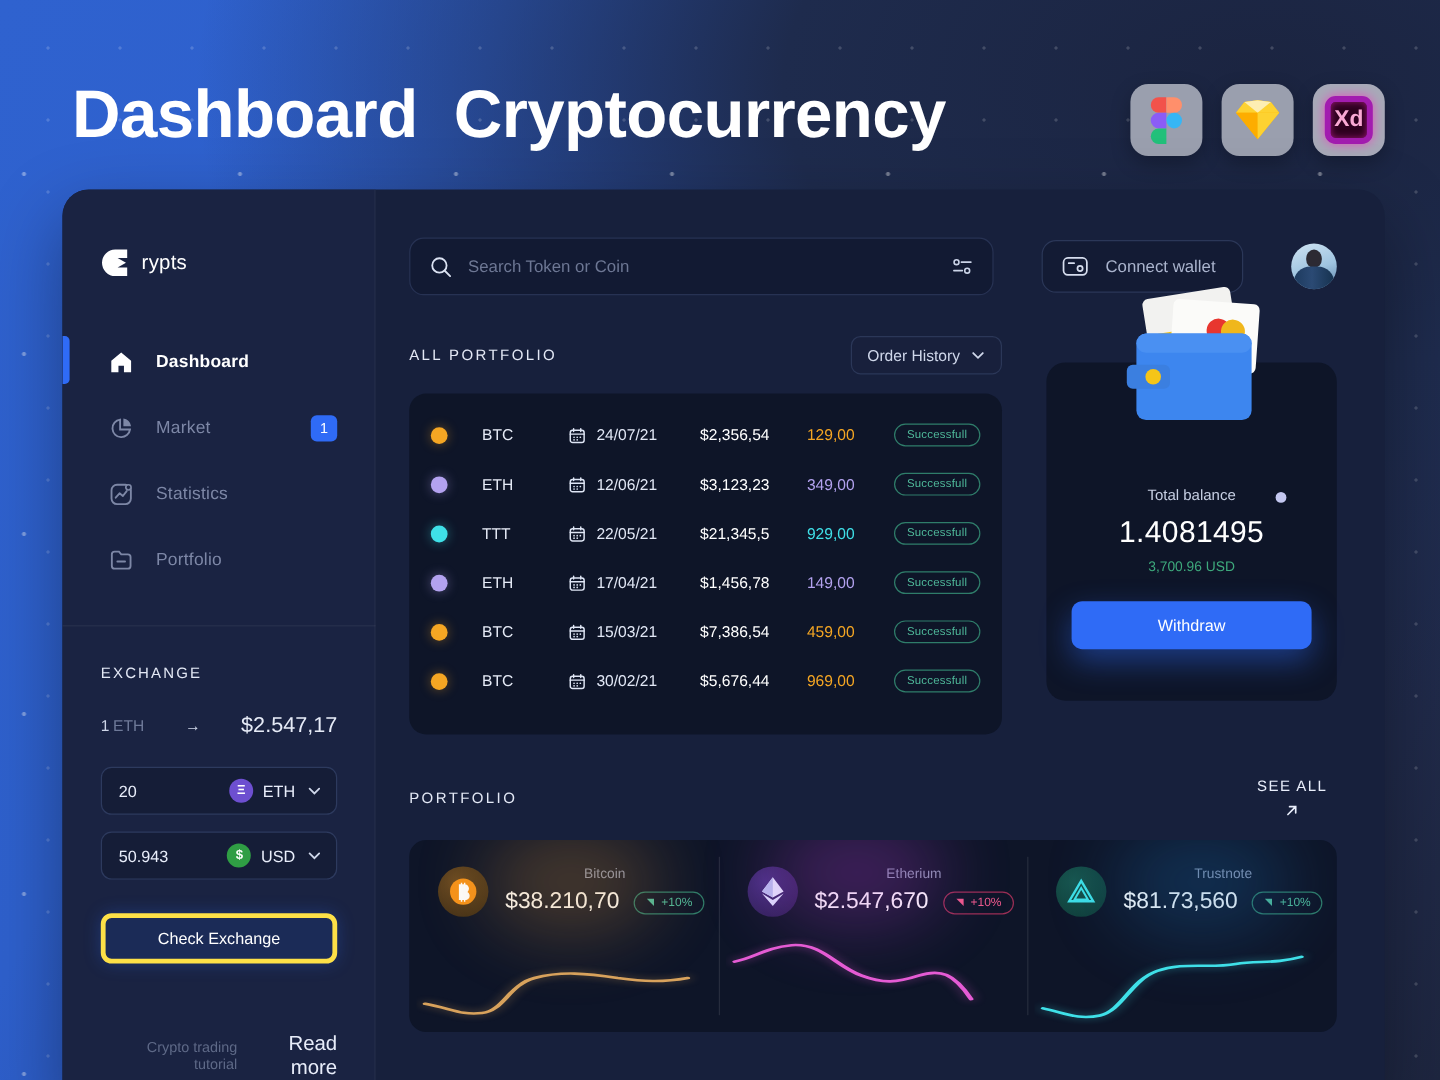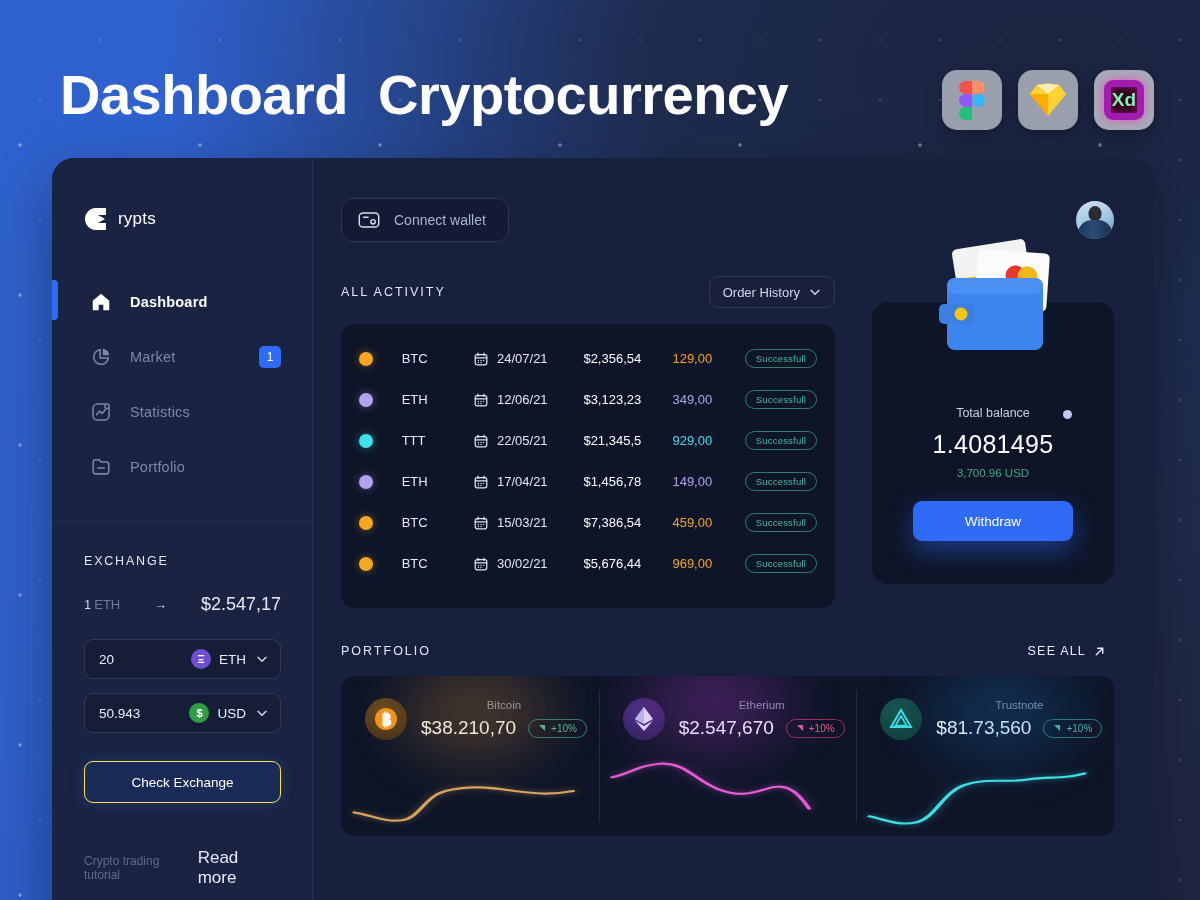--- a/index.html
+++ b/index.html
@@ -52,22 +52,22 @@
   .fg1 { left: 0;  top: 0;  background: #f2524b; border-radius: 6.5px 0 0 6.5px; }
   .fg2 { left: 13px; top: 0;  background: #ff8f6b; border-radius: 0 6.5px 6.5px 0; }
   .fg3 { left: 0;  top: 13px; background: #8b5cf6; border-radius: 6.5px 0 0 6.5px; }
   .fg4 { left: 13px; top: 13px; background: #36b6f5; border-radius: 50%; }
   .fg5 { left: 0;  top: 26px; background: #22c07a; border-radius: 6.5px 0 0 6.5px; }
 
   .sketch { width: 40px; height: 34px; }
   .xd-badge {
     width: 40px; height: 40px; border-radius: 9px;
     background: #2e001f;
-    border: 7px solid #a21caf;
-    color: #86efac; font-size: 19px; font-weight: bold;
+    border: 5px solid #a21caf;
+    color: #f9a8d4; font-size: 19px; font-weight: bold;
     display: flex; align-items: center; justify-content: center;
     box-shadow: 0 0 10px rgba(255,43,194,.7), inset 0 0 6px rgba(255,43,194,.5);
   }
 
   
   .panel {
     position: absolute; left: 52px; top: 158px;
     width: 1102px; height: 760px;
     background: #17203c;
     border-radius: 22px 22px 0 0;
@@ -136,30 +136,31 @@
     display: flex; align-items: center; justify-content: center;
     font-size: 11px; color: #fff; font-weight: bold;
   }
   .coin-dot.eth { background: #6d4fd0; }
   .coin-dot.usd { background: #2f9e44; }
   .coin-name { font-size: 13.5px; color: #e9eefb; }
   .chev { width: 12px; height: 12px; margin-left: 2px; }
 
   .check-btn {
     height: 42px; width: 100%; margin-top: 14px;
-    background: #1b2b57; border: 1px solid #fde047; border-radius: 9px;
+    background: #1b2b57; border: 4px solid #fde047; border-radius: 9px;
     color: #ffffff; font-size: 13.5px; cursor: pointer;
     font-family: inherit;
     box-shadow: 0 0 14px rgba(47,107,246,.28);
   }
 
   .sb-foot {
-    position: absolute; left: 0; right: 0; bottom: 30px;
+    position: absolute; left: 0; right: 0; bottom: 18px;
     display: flex; align-items: center; justify-content: space-between;
     padding: 0 32px;
+    text-align: right;
   }
   .sb-foot .t1 { font-size: 12px; color: #5e6987; }
   .sb-foot .t2 { font-size: 17px; color: #e7ecf9; cursor: pointer; }
 
   
   .content { flex: 1; padding: 40px 40px 0 28px; position: relative; }
 
   .topbar { display: flex; align-items: center; gap: 40px; }
   .search {
     flex: 1; max-width: 494px; height: 48px;
@@ -245,35 +246,35 @@
   .bal-label {
     margin-top: 104px; font-size: 12.5px; color: #c6cfe3; position: relative;
   }
   .bal-dot {
     position: absolute; right: -42px; top: 4px;
     width: 9px; height: 9px; border-radius: 50%; background: #c3c7f0;
   }
   .bal-value { margin-top: 10px; font-size: 25px; color: #ffffff; letter-spacing: .3px; }
   .bal-usd { margin-top: 8px; font-size: 11.5px; color: #3ea97c; }
   .withdraw {
-    margin-top: 22px; width: 160px; height: 40px;
+    margin-top: 22px; width: 200px; height: 40px;
     background: #2f6bf6; border: none; border-radius: 9px;
     color: #fff; font-size: 13.5px; cursor: pointer; font-family: inherit;
     box-shadow: 0 10px 26px rgba(47,107,246,.45);
   }
 
   
   .pf-head {
     display: flex; align-items: center; justify-content: space-between;
     margin-top: 36px; padding-right: 8px;
   }
   .pf-head .label { font-size: 12.5px; letter-spacing: 2px; color: #e3e8f5; font-weight: 500; }
   .see-all {
     display: flex; align-items: center; gap: 7px; cursor: pointer;
-    font-size: 12.5px; letter-spacing: 1.2px; color: #e9eefb;
+    font-size: 12.5px; letter-spacing: 1.2px; color: #e9eefb; flex-direction: column;
   }
   .pf-card {
     margin-top: 18px; height: 160px;
     background: #0e1528; border-radius: 14px;
     display: flex; overflow: hidden; position: relative;
   }
   .pf-col { flex: 1; position: relative; padding: 22px 0 0 24px; }
   .pf-col + .pf-col::before {
     content: ""; position: absolute; left: 0; top: 14px; bottom: 14px;
     width: 1px; background: rgba(255,255,255,.10);
@@ -424,38 +425,51 @@
 
     <div class="sb-foot">
       <span class="t1">Crypto trading tutorial</span>
       <span class="t2">Read more</span>
     </div>
   </div>
 
   <div class="content">
 
     <div class="topbar">
+      <div class="search">
+        <svg width="19" height="19" viewBox="0 0 20 20">
+          <circle cx="8.6" cy="8.6" r="6.3" fill="none" stroke="#dbe2f2" stroke-width="1.6"></circle>
+          <path d="M13.3 13.3 L18 18" stroke="#dbe2f2" stroke-width="1.6" stroke-linecap="round"></path>
+        </svg>
+        <input placeholder="Search Token or Coin" style="">
+        <svg width="18" height="16" viewBox="0 0 20 18">
+          <circle cx="4.5" cy="5" r="2.3" fill="none" stroke="#cbd4e8" stroke-width="1.5"></circle>
+          <path d="M9 5 H18" stroke="#cbd4e8" stroke-width="1.5" stroke-linecap="round"></path>
+          <circle cx="14.5" cy="13" r="2.3" fill="none" stroke="#cbd4e8" stroke-width="1.5"></circle>
+          <path d="M2 13 H10" stroke="#cbd4e8" stroke-width="1.5" stroke-linecap="round"></path>
+        </svg>
+      </div>
 
       <div class="wallet-btn">
         <svg width="22" height="18" viewBox="0 0 24 20">
           <rect x="1.2" y="2.2" width="21.6" height="15.6" rx="4" fill="none" stroke="#d6ddee" stroke-width="1.6"></rect>
           <path d="M6 7 H11" stroke="#d6ddee" stroke-width="1.6" stroke-linecap="round"></path>
           <circle cx="16.5" cy="12" r="2.4" fill="none" stroke="#d6ddee" stroke-width="1.6"></circle>
         </svg>
         <span>Connect wallet</span>
       </div>
 
       <div class="avatar">
         <div class="head"></div>
           <div class="body"></div>
       </div>
     </div>
 
     <div class="sec-head">
-      <div class="label">ALL ACTIVITY</div>
+      <div class="label">ALL PORTFOLIO</div>
       <div class="order-btn">
         <span>Order History</span>
         <svg width="12" height="12" viewBox="0 0 12 12">
           <path d="M2 4.2 L6 8.2 L10 4.2" fill="none" stroke="#cfd7ea" stroke-width="1.5" stroke-linecap="round"></path>
         </svg>
       </div>
     </div>
 
     <div class="activity-card" id="activity-rows">
   <div class="arow">

